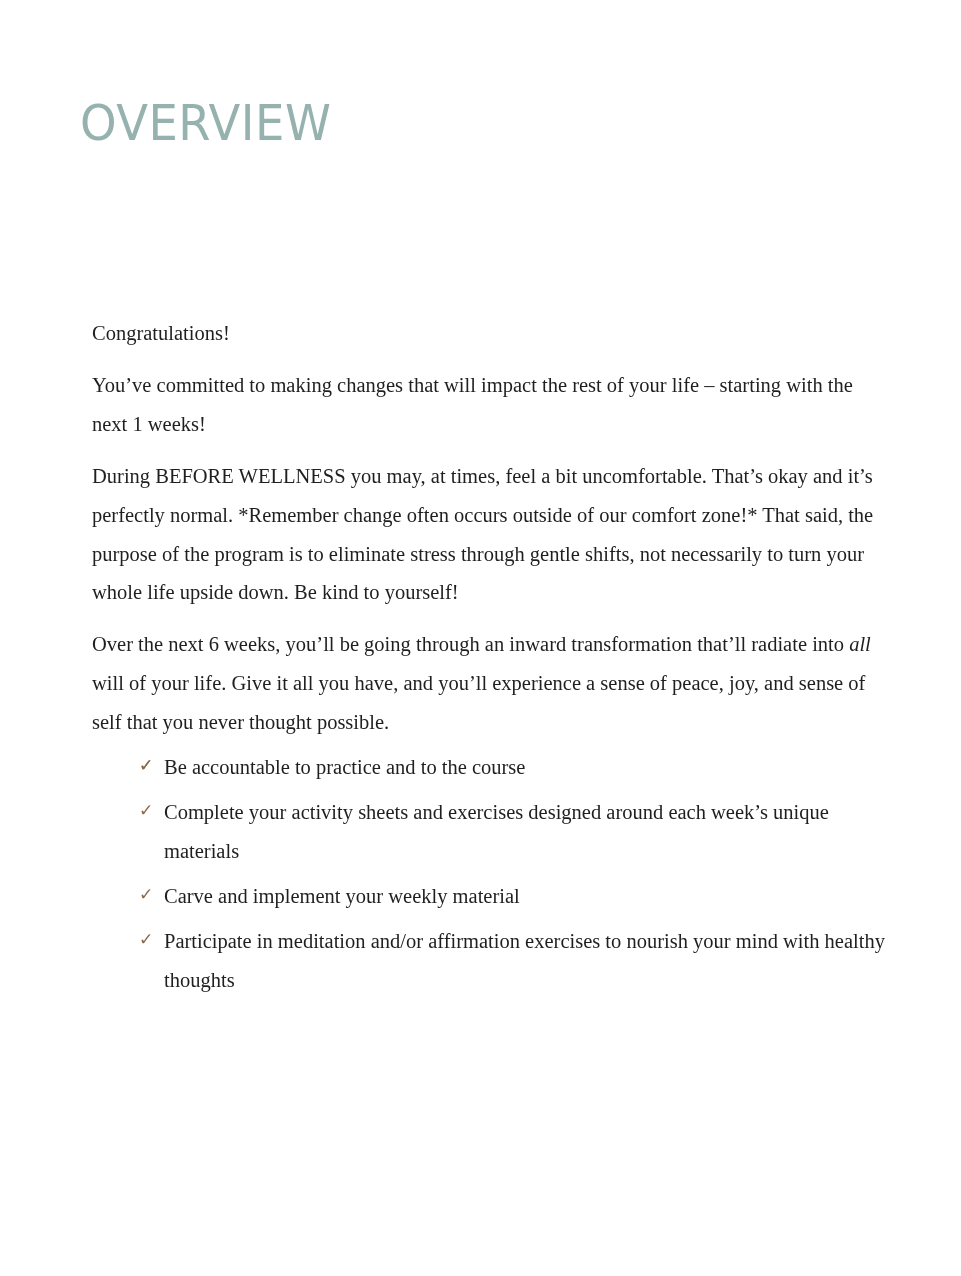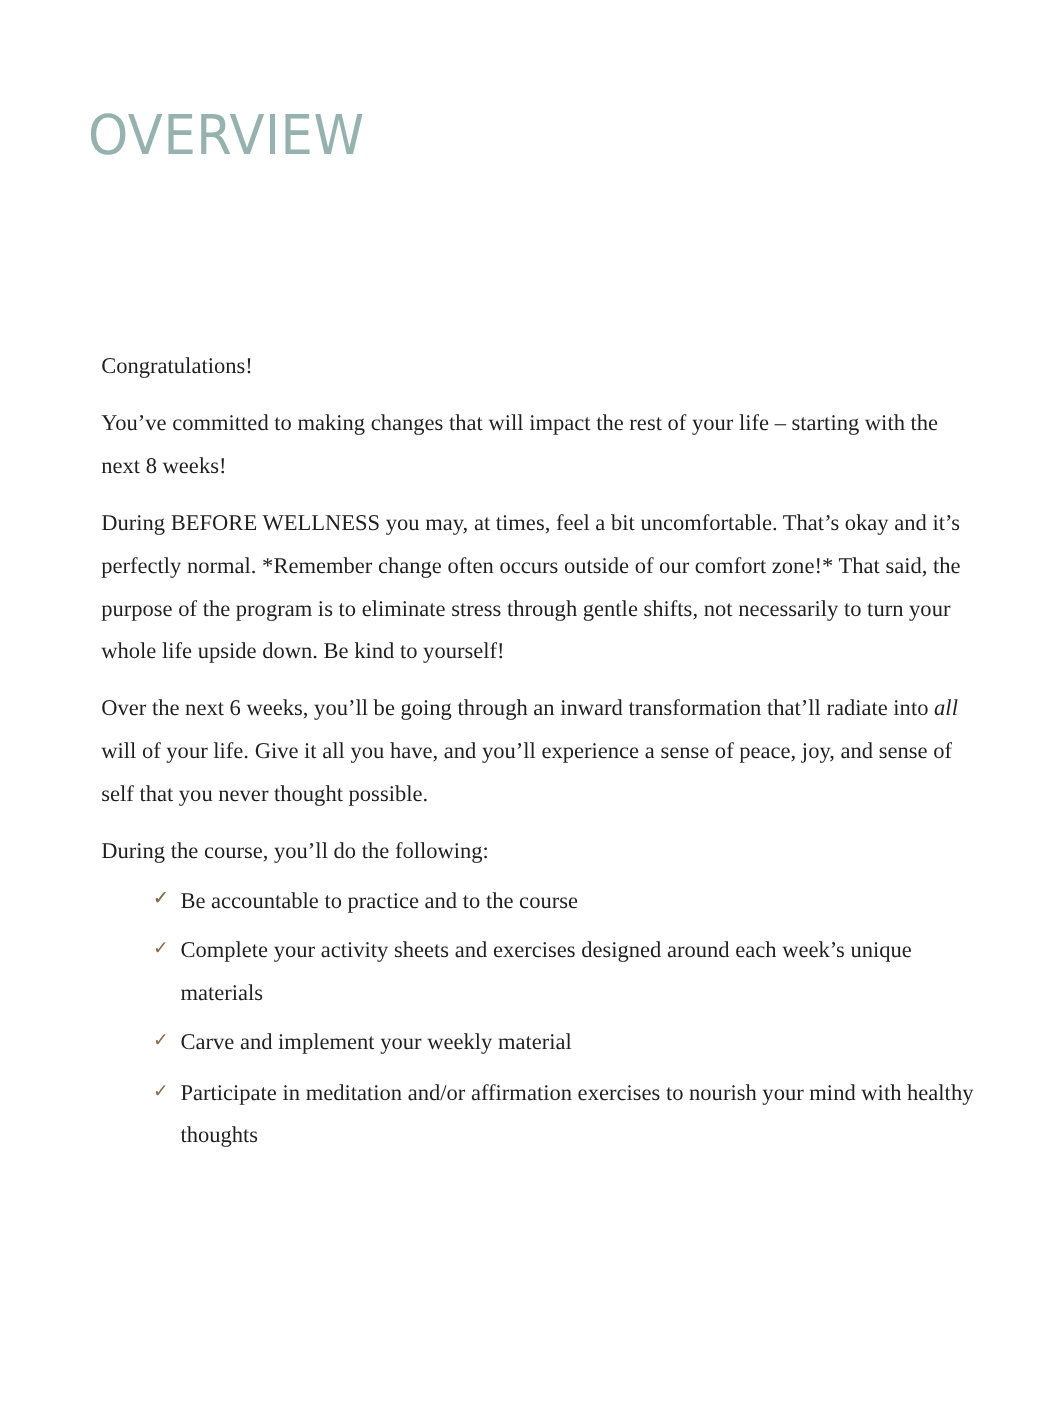--- a/index.html
+++ b/index.html
@@ -73,27 +73,26 @@
   </style>
 </head>
 <body>
 
 <div class="page">
   <h1 class="title">OVERVIEW</h1>
 
   <div class="body">
     <p class="p">Congratulations!</p>
 
-    <p class="p">You’ve committed to making changes that will impact the rest of your life – starting with the next 8 weeks!</p>
+    <p class="p">You’ve committed to making changes that will impact the rest of your life – starting with the next 1 weeks!</p>
 
     <p class="p"><span>During BEFORE WELLNESS you may, at times, feel a bit uncomfortable. That’s okay and it’s perfectly normal. *</span><b>Remember change often occurs outside of our comfort zone</b><span>!* That said, the purpose of the program is to eliminate stress through gentle shifts, not necessarily to turn your whole life upside down.  Be kind to yourself!</span></p>
 
     <p class="p"><span>Over the next 6 weeks, you’ll be going through an inward transformation that’ll radiate into </span><i>all</i><span> will of your life.  Give it all you have, and you’ll experience a sense of peace, joy, and sense of self that you never thought possible.</span></p>
 
-    <p class="p">During the course, you’ll do the following:</p>
 
     <ul class="list">
       <li><span class="check">✓</span></li>
       <li><span class="check">✓</span><span>Be accountable to practice and to the course</span></li>
       <li><span class="check">✓</span><span>Complete your activity sheets and exercises designed around each week’s unique materials</span></li>
     </ul>
 
 
     <ul class="list">
       <li><span class="check">✓</span><span>Carve and implement your weekly material</span></li>

